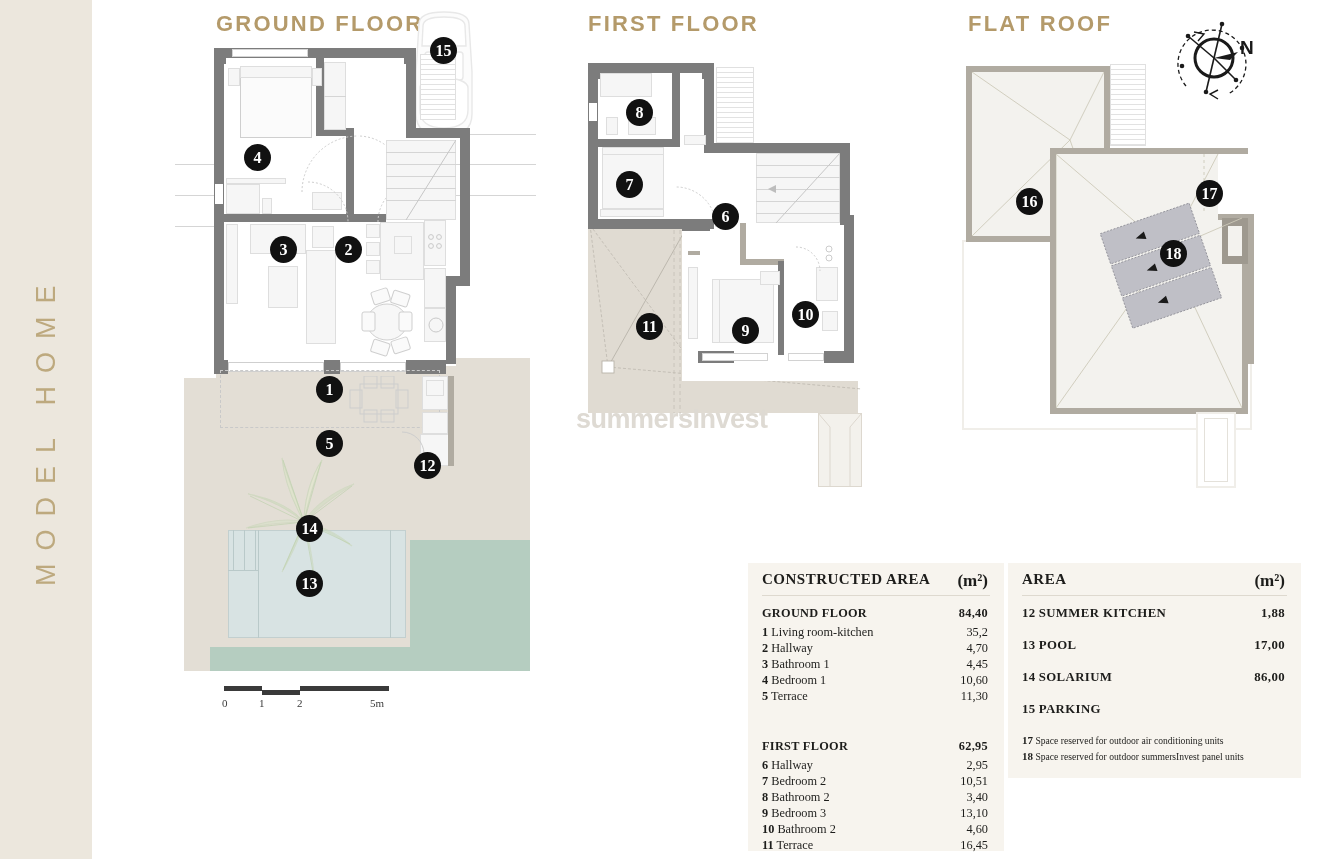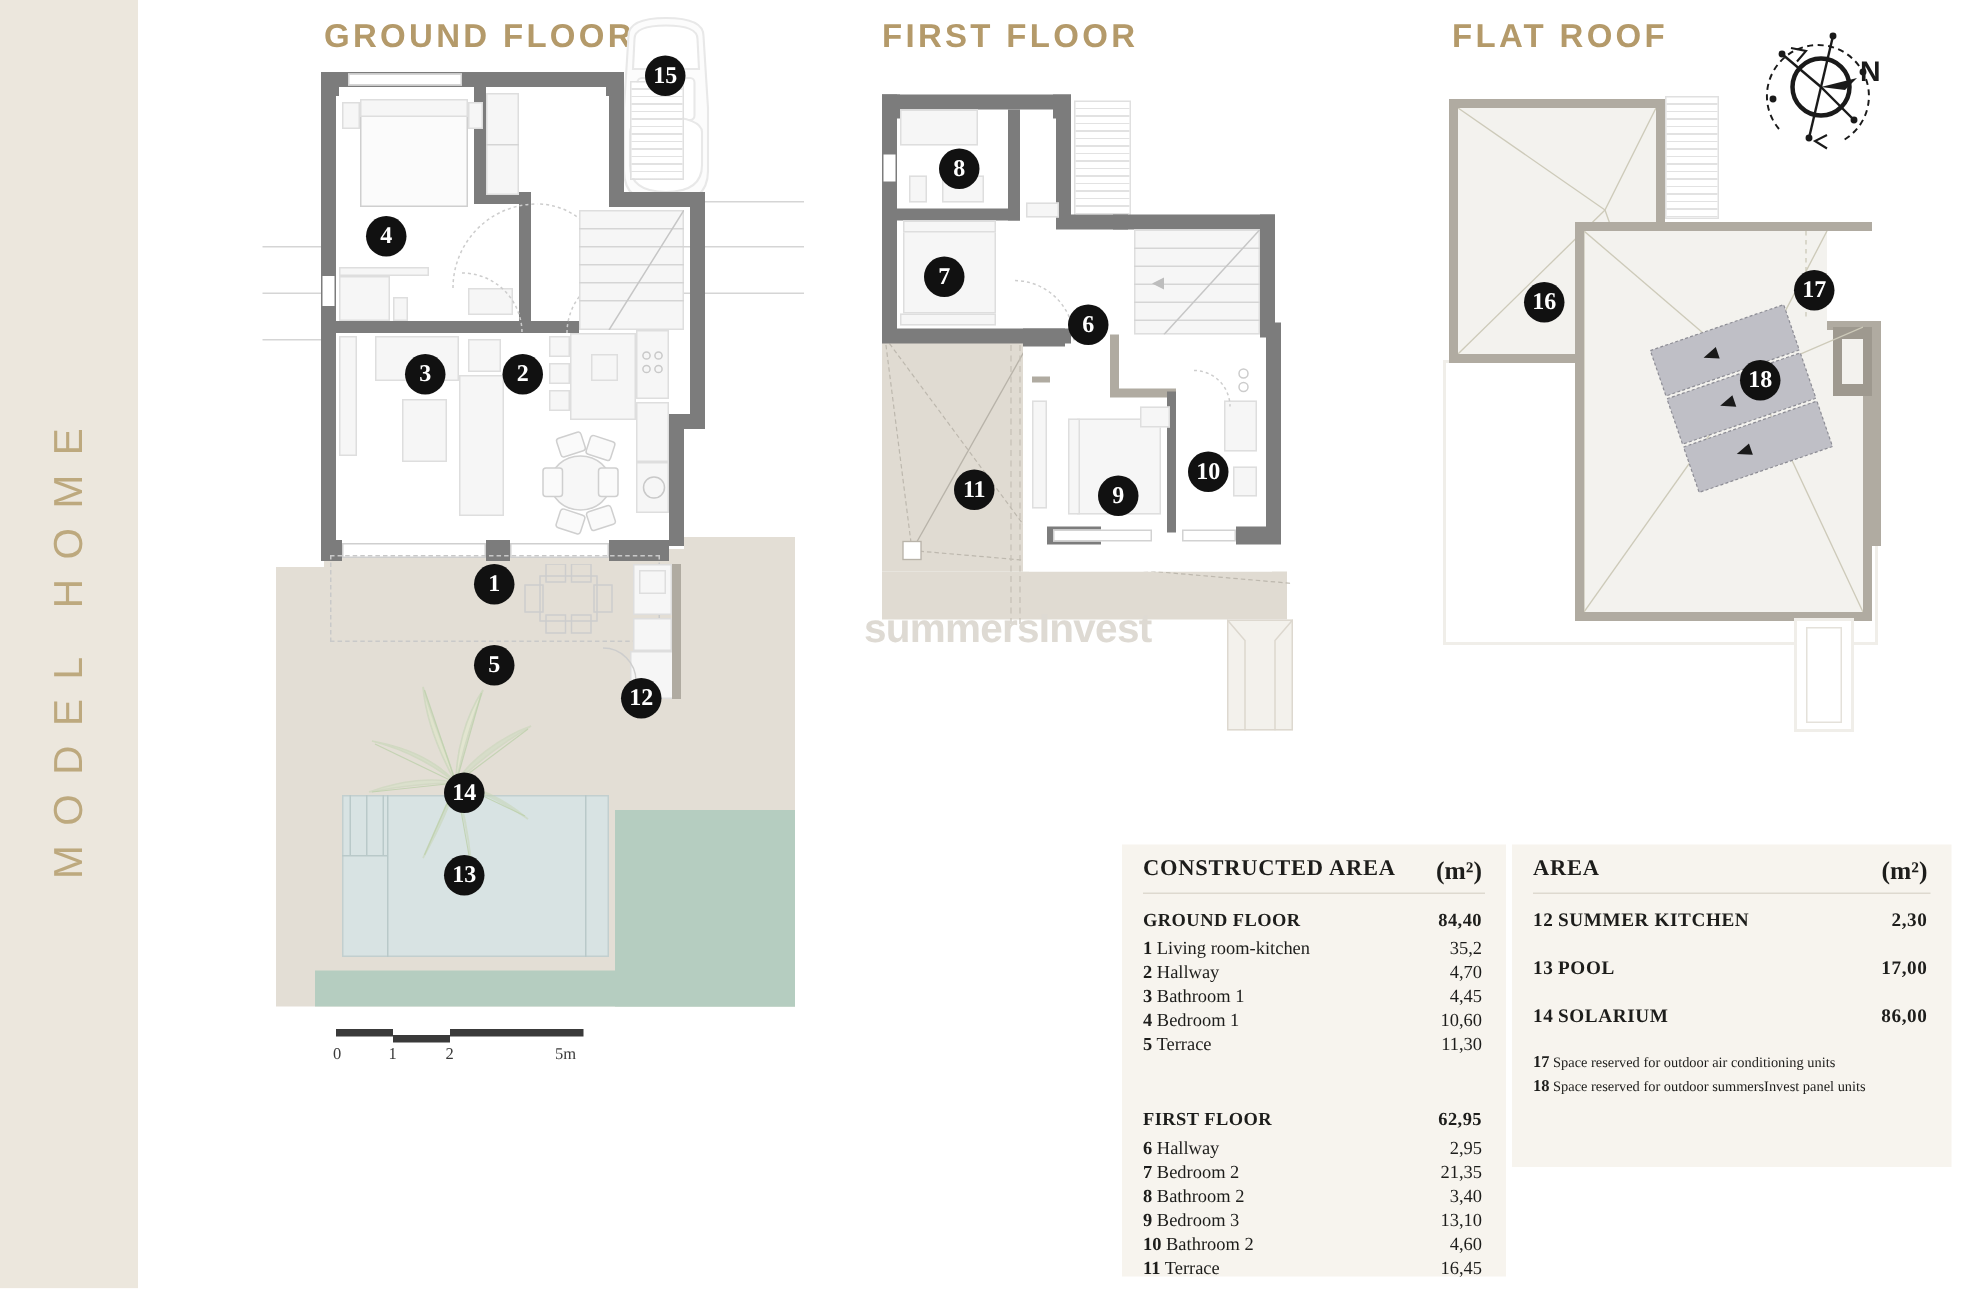--- a/index.html
+++ b/index.html
@@ -707,21 +707,21 @@
         <span class="r-val">62,95</span>
       </div>
       <div class="row">
         <span class="r-num">6</span>
         <span class="r-label">Hallway</span>
         <span class="r-val">2,95</span>
       </div>
       <div class="row">
         <span class="r-num">7</span>
         <span class="r-label">Bedroom 2</span>
-        <span class="r-val">21,35</span>
+        <span class="r-val">10,51</span>
       </div>
       <div class="row">
         <span class="r-num">8</span>
         <span class="r-label">Bathroom 2</span>
         <span class="r-val">3,40</span>
       </div>
       <div class="row">
         <span class="r-num">9</span>
         <span class="r-label">Bedroom 3</span>
         <span class="r-val">13,10</span>
@@ -743,32 +743,37 @@
   <div class="table-box" id="table-right">
     <div class="tbl-head">
       <span class="h-title">AREA</span>
       <span class="h-unit">(m²)</span>
     </div>
     <div class="tbl-body">
 
       <div class="row big">
         <span class="r-num">12</span>
         <span class="r-label">SUMMER KITCHEN</span>
-        <span class="r-val">2,30</span>
+        <span class="r-val">1,88</span>
       </div>
       <div class="row big">
         <span class="r-num">13</span>
         <span class="r-label">POOL</span>
         <span class="r-val">17,00</span>
       </div>
       <div class="row big">
         <span class="r-num">14</span>
         <span class="r-label">SOLARIUM</span>
         <span class="r-val">86,00</span>
       </div>
+      <div class="row big">
+        <span class="r-num">15</span>
+        <span class="r-label">PARKING</span>
+        <span class="r-val"></span>
+      </div>
       <div class="row note">
         <span class="r-num">17</span>
         <span class="r-label">Space reserved for outdoor air conditioning units</span>
       </div>
       <div class="row note">
         <span class="r-num">18</span>
         <span class="r-label">Space reserved for outdoor summersInvest panel units</span>
       </div>
 
     </div>

